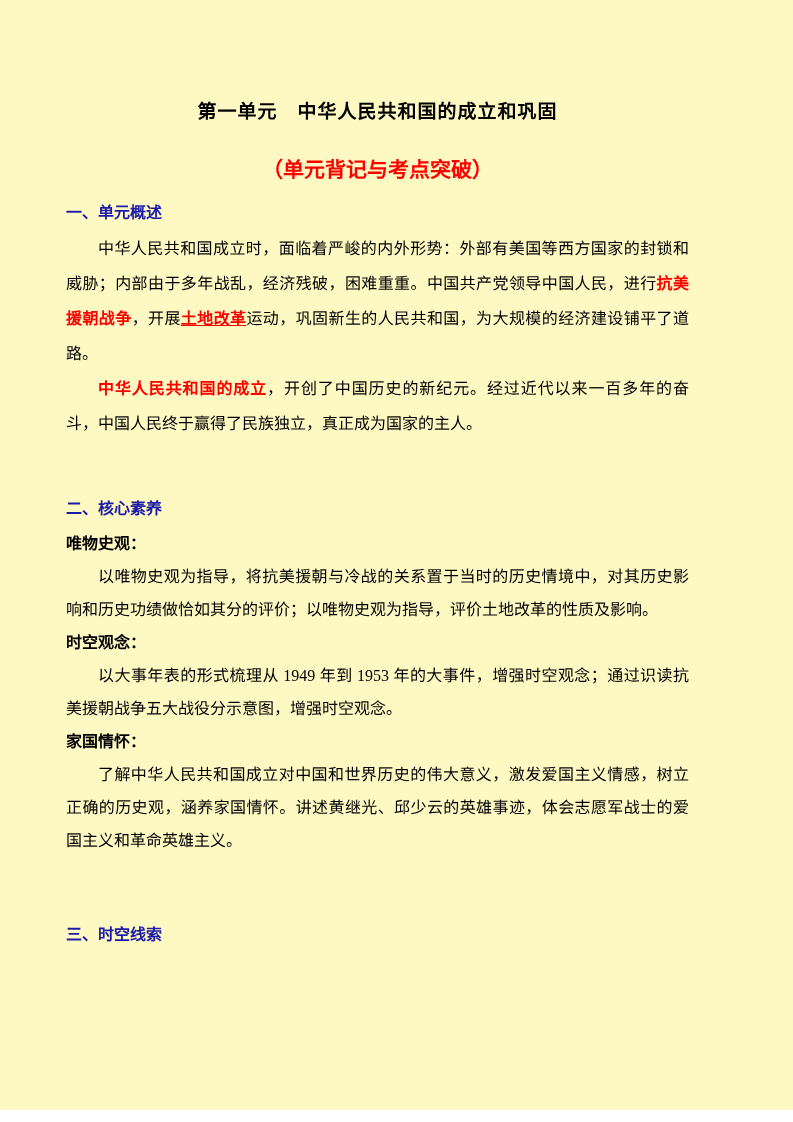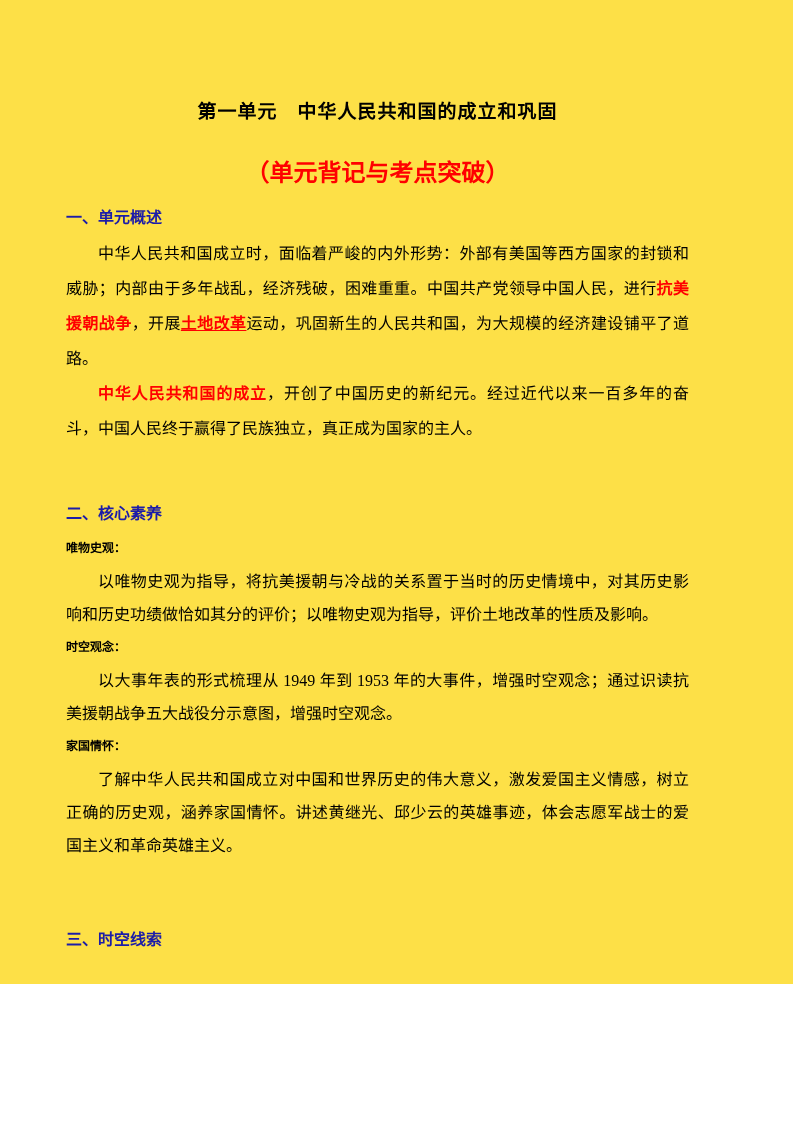--- a/index.html
+++ b/index.html
@@ -3,43 +3,43 @@
 <meta charset="utf-8">
 <style>
   html, body {
     margin: 0;
     padding: 0;
     background: #ffffff;
   }
   .page {
     position: relative;
     width: 793px;
-    height: 984px;
+    height: 1110px;
     margin: 0 auto;
-    background: #fde047;
+    background: #fef9c3;
     box-sizing: border-box;
     padding: 96px 104px 60px 66px;
     font-family: "Liberation Serif", "DejaVu Serif", serif;
     color: #000000;
     overflow: hidden;
   }
   .doc-title {
     text-align: center;
     font-family: "Liberation Sans", "DejaVu Sans", sans-serif;
     font-weight: bold;
     font-size: 19px;
     letter-spacing: 1px;
     margin: 0;
     color: #000000;
   }
   .doc-subtitle {
     text-align: center;
     font-family: Liberation Sans, sans-serif;
     font-weight: bold;
-    font-size: 24px;
+    font-size: 21px;
     color: #ff0000;
     margin: 30px 0 0 0;
   }
   .sec-heading {
     font-family: "Liberation Sans", "DejaVu Sans", sans-serif;
     font-weight: bold;
     font-size: 16px;
     color: #1c1ca8;
     margin: 22px 0 6px 0;
     line-height: 24px;
@@ -63,21 +63,21 @@
     font-weight: bold;
     text-decoration: underline;
   }
   .gap-line {
     height: 34px;
   }
   .gap-line-lg {
     height: 44px;
   }
   .core-item-label {
-    font-size: 12px;
+    font-size: 16px;
     font-weight: bold;
     line-height: 33px;
     margin: 0;
     color: #000000;
   }
   .core-item-text {
     font-size: 16px;
     line-height: 33px;
     text-align: justify;
     text-indent: 2em;

